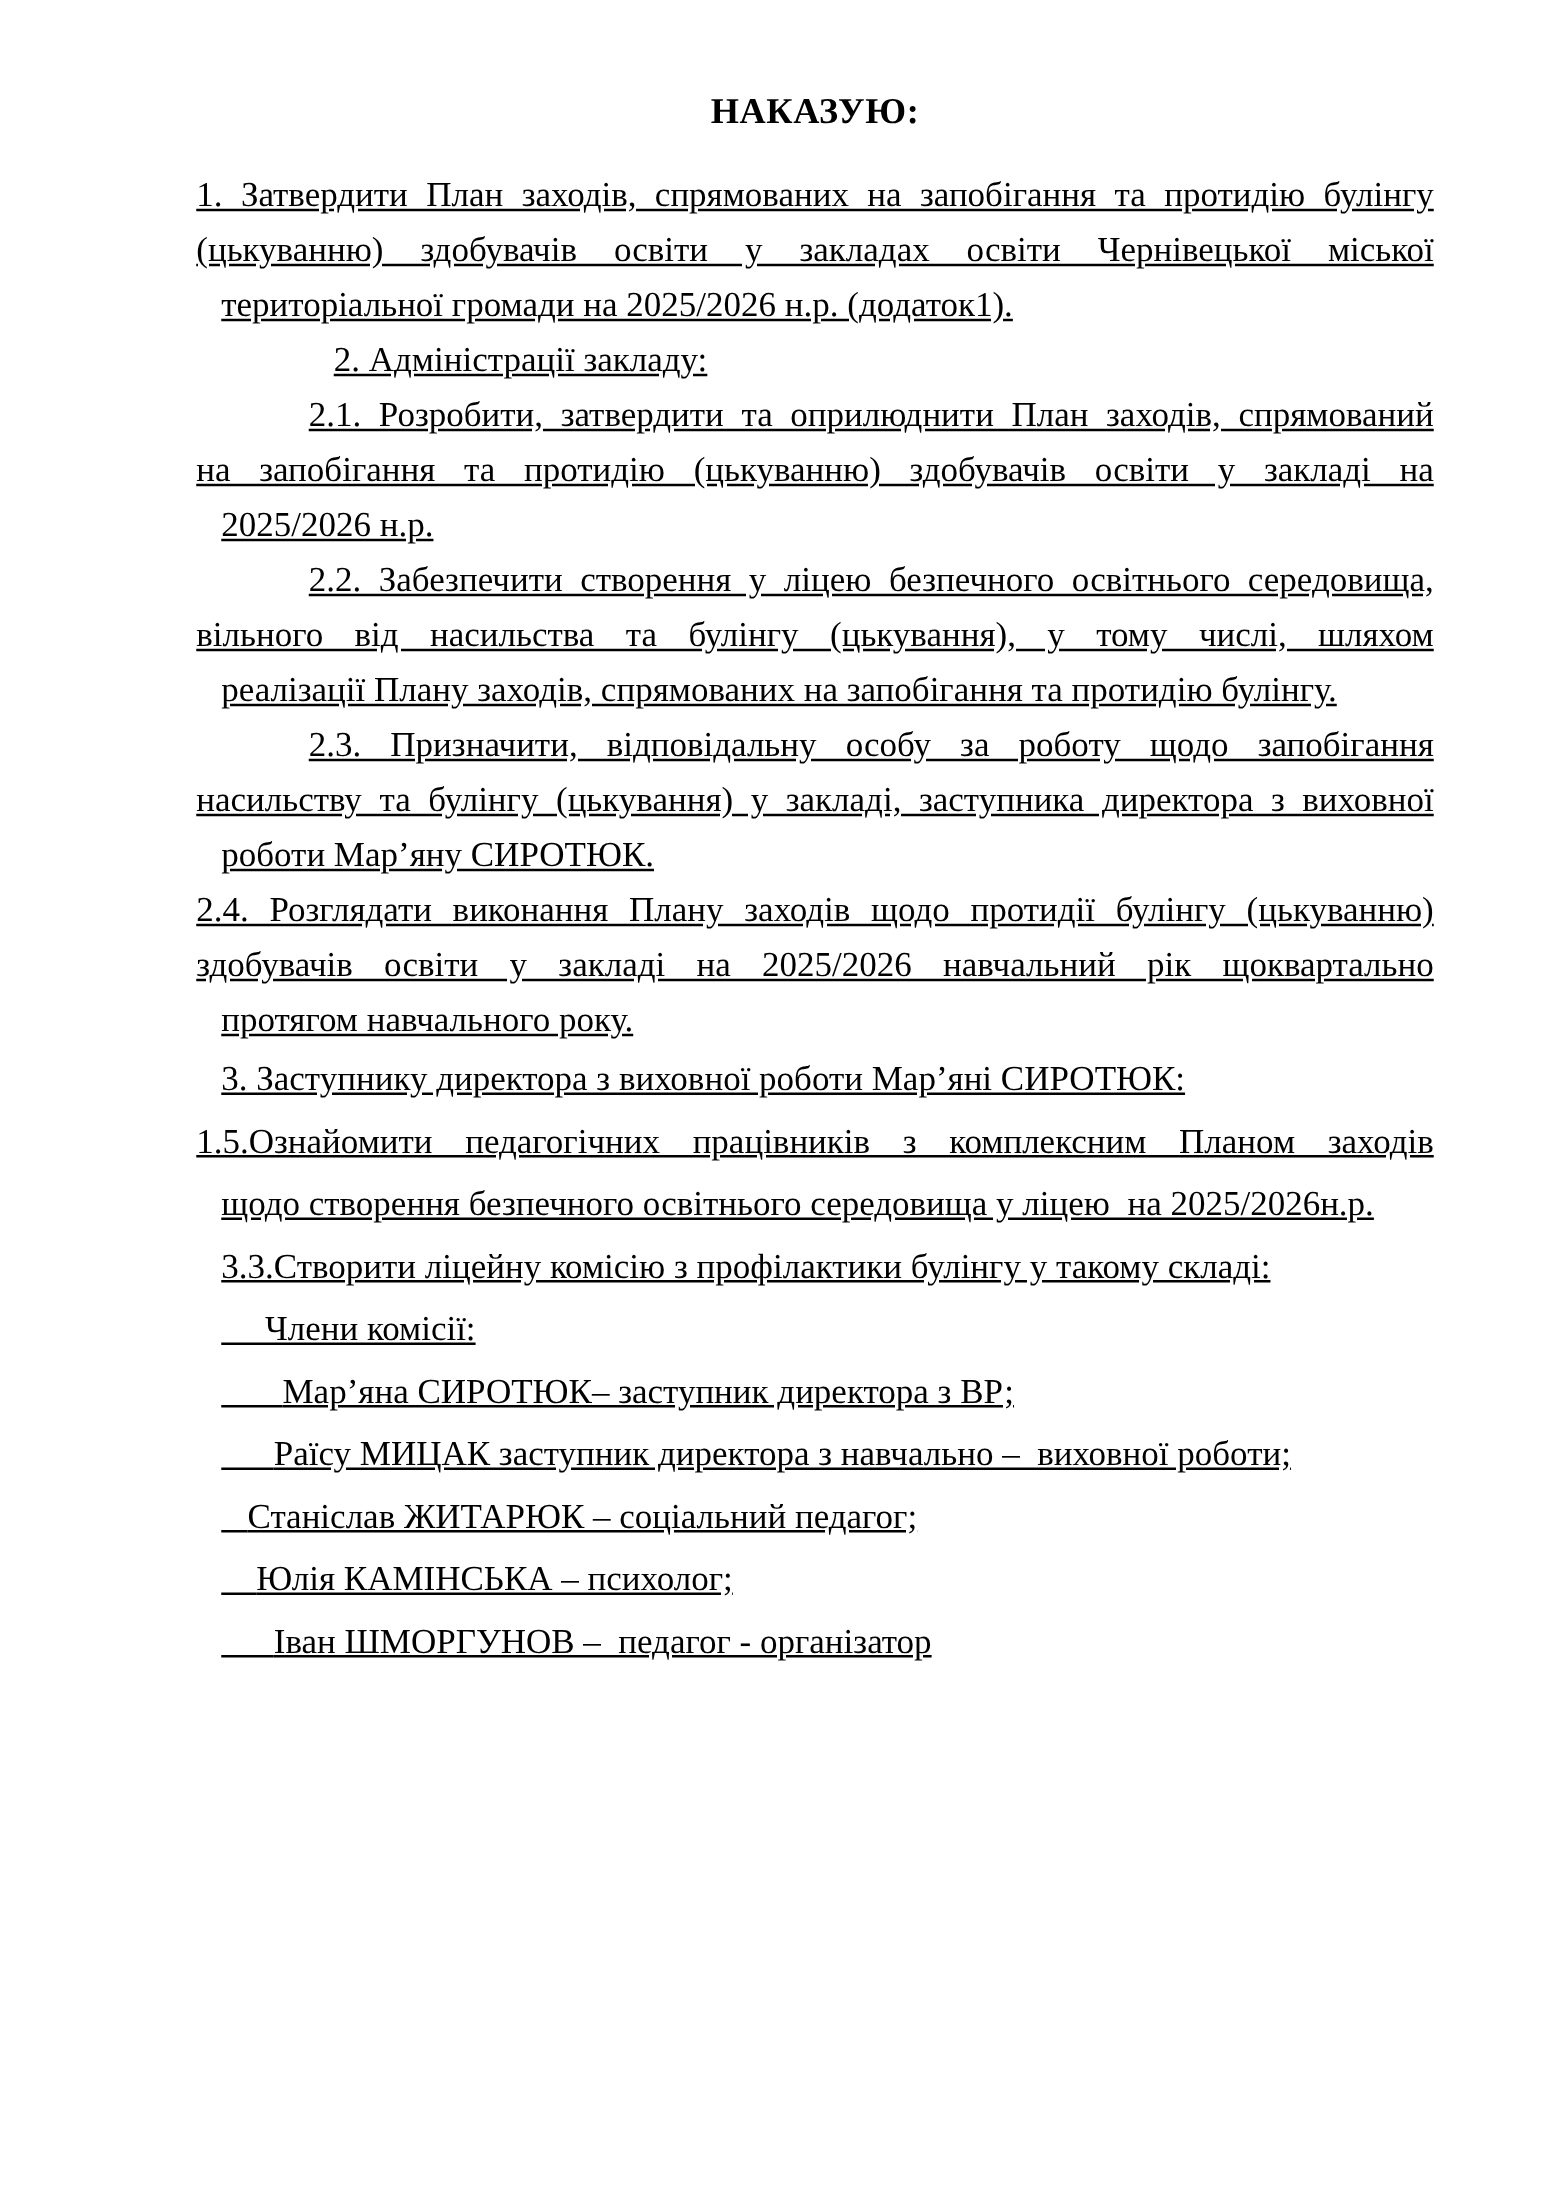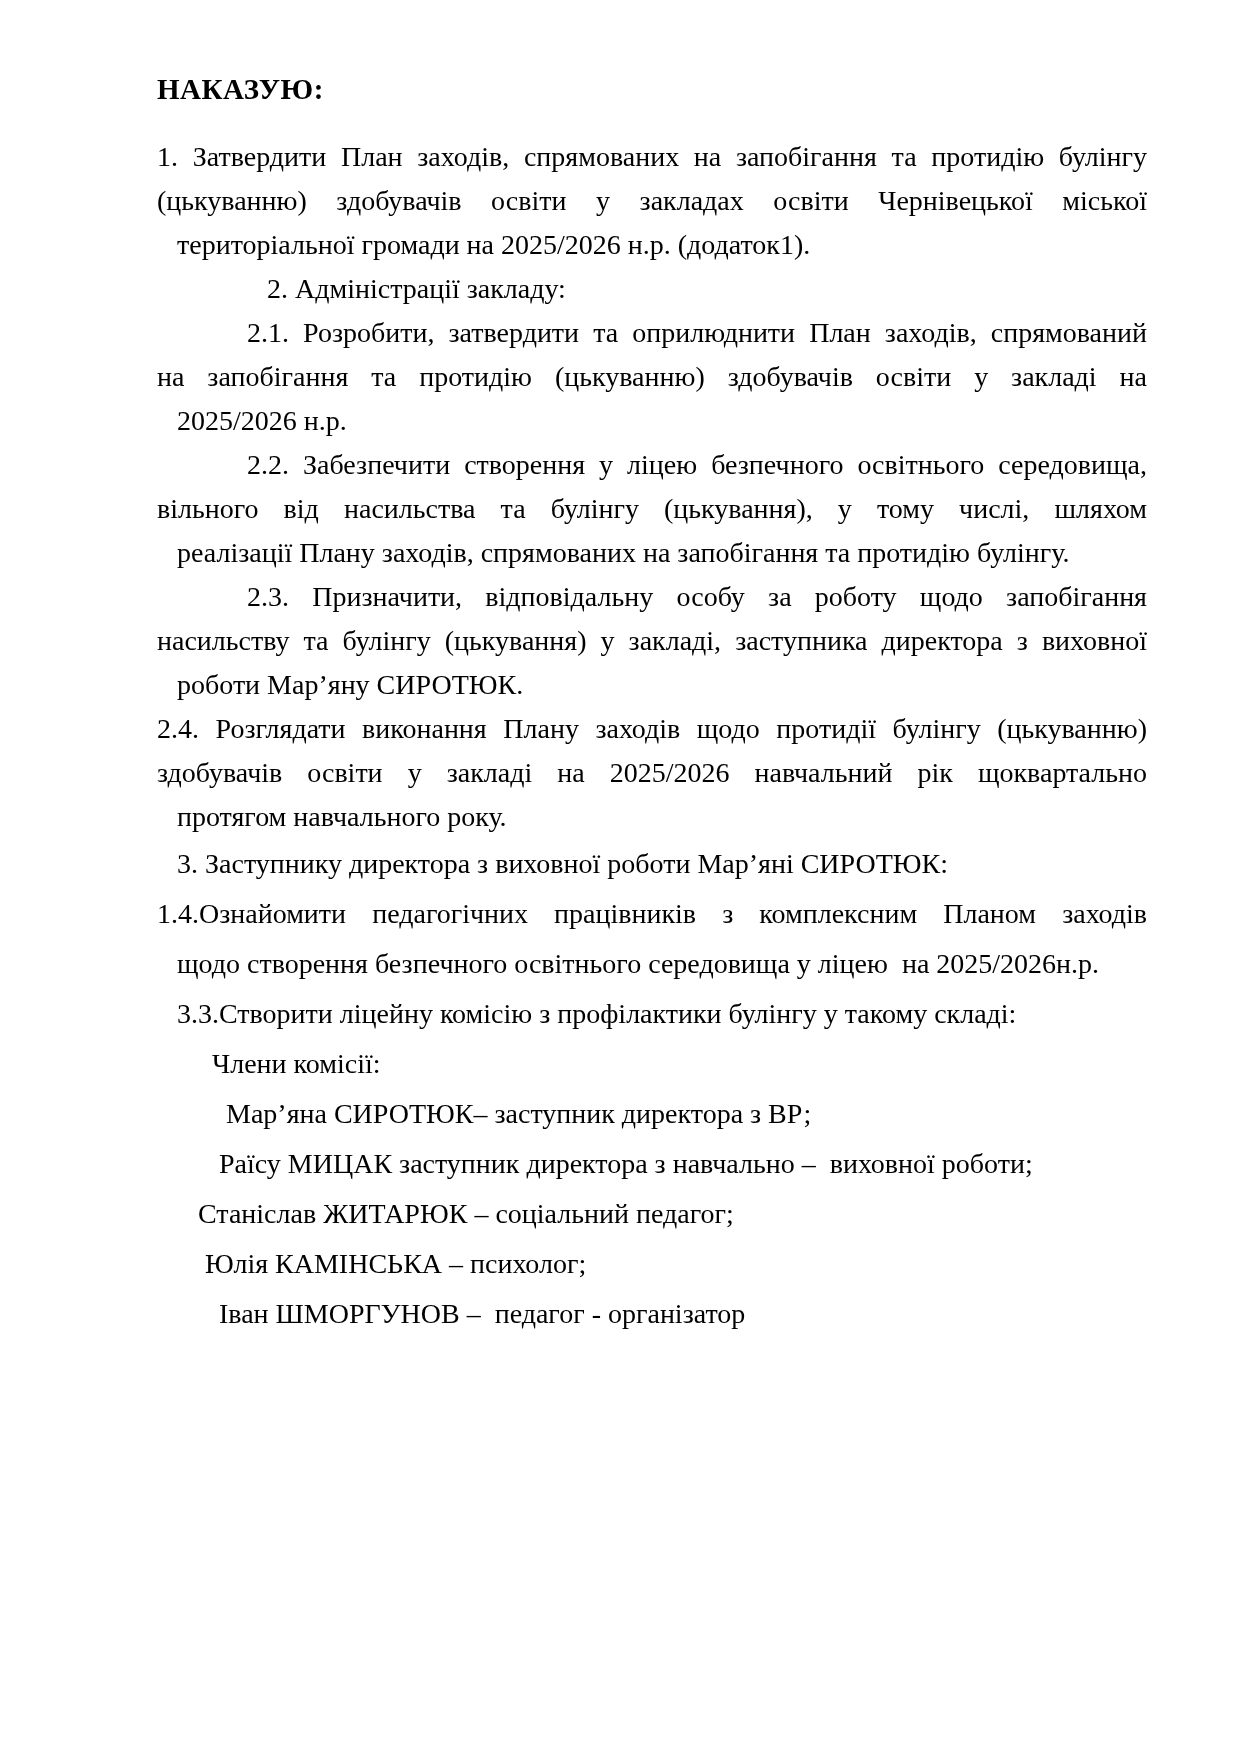--- a/index.html
+++ b/index.html
@@ -17,26 +17,28 @@
     font-family: "Liberation Serif", "DejaVu Serif", serif;
     color: #000000;
     overflow: hidden;
   }
   .heading {
     margin: 0 0 25px 0;
     font-size: 29px;
     font-weight: bold;
     line-height: 41px;
     letter-spacing: 0.5px;
+    text-align: center;
   }
   .block { margin: 0; }
   .line {
     font-size: 28px;
     text-align: justify;
     text-align-last: justify;
+    text-decoration: underline;
   }
   .line.last {
     text-align-last: left;
     white-space: pre-wrap;
     margin-left: 20px;
   }
   .sp-a .line { line-height: 44px; }
   .sp-b .line { line-height: 50px; }
   .ind-first .line:first-child { text-indent: 90px; }
 </style>
@@ -71,21 +73,21 @@
       </div>
       <div class="block sp-a">
         <div class="line">2.4. Розглядати виконання Плану заходів щодо протидії булінгу (цькуванню)</div>
         <div class="line">здобувачів освіти у закладі на 2025/2026 навчальний рік щоквартально</div>
         <div class="line last">протягом навчального року.</div>
       </div>
       <div class="block sp-b">
         <div class="line last">3. Заступнику директора з виховної роботи Мар’яні СИРОТЮК:</div>
       </div>
       <div class="block sp-b">
-        <div class="line">1.4.Ознайомити педагогічних працівників з комплексним Планом заходів</div>
+        <div class="line">1.5.Ознайомити педагогічних працівників з комплексним Планом заходів</div>
         <div class="line last">щодо створення безпечного освітнього середовища у ліцею  на 2025/2026н.р.</div>
       </div>
       <div class="block sp-b">
         <div class="line last">3.3.Створити ліцейну комісію з профілактики булінгу у такому складі:</div>
       </div>
       <div class="block sp-b">
         <div class="line last">     Члени комісії:</div>
       </div>
       <div class="block sp-b">
         <div class="line last">       Мар’яна СИРОТЮК– заступник директора з ВР;</div>

